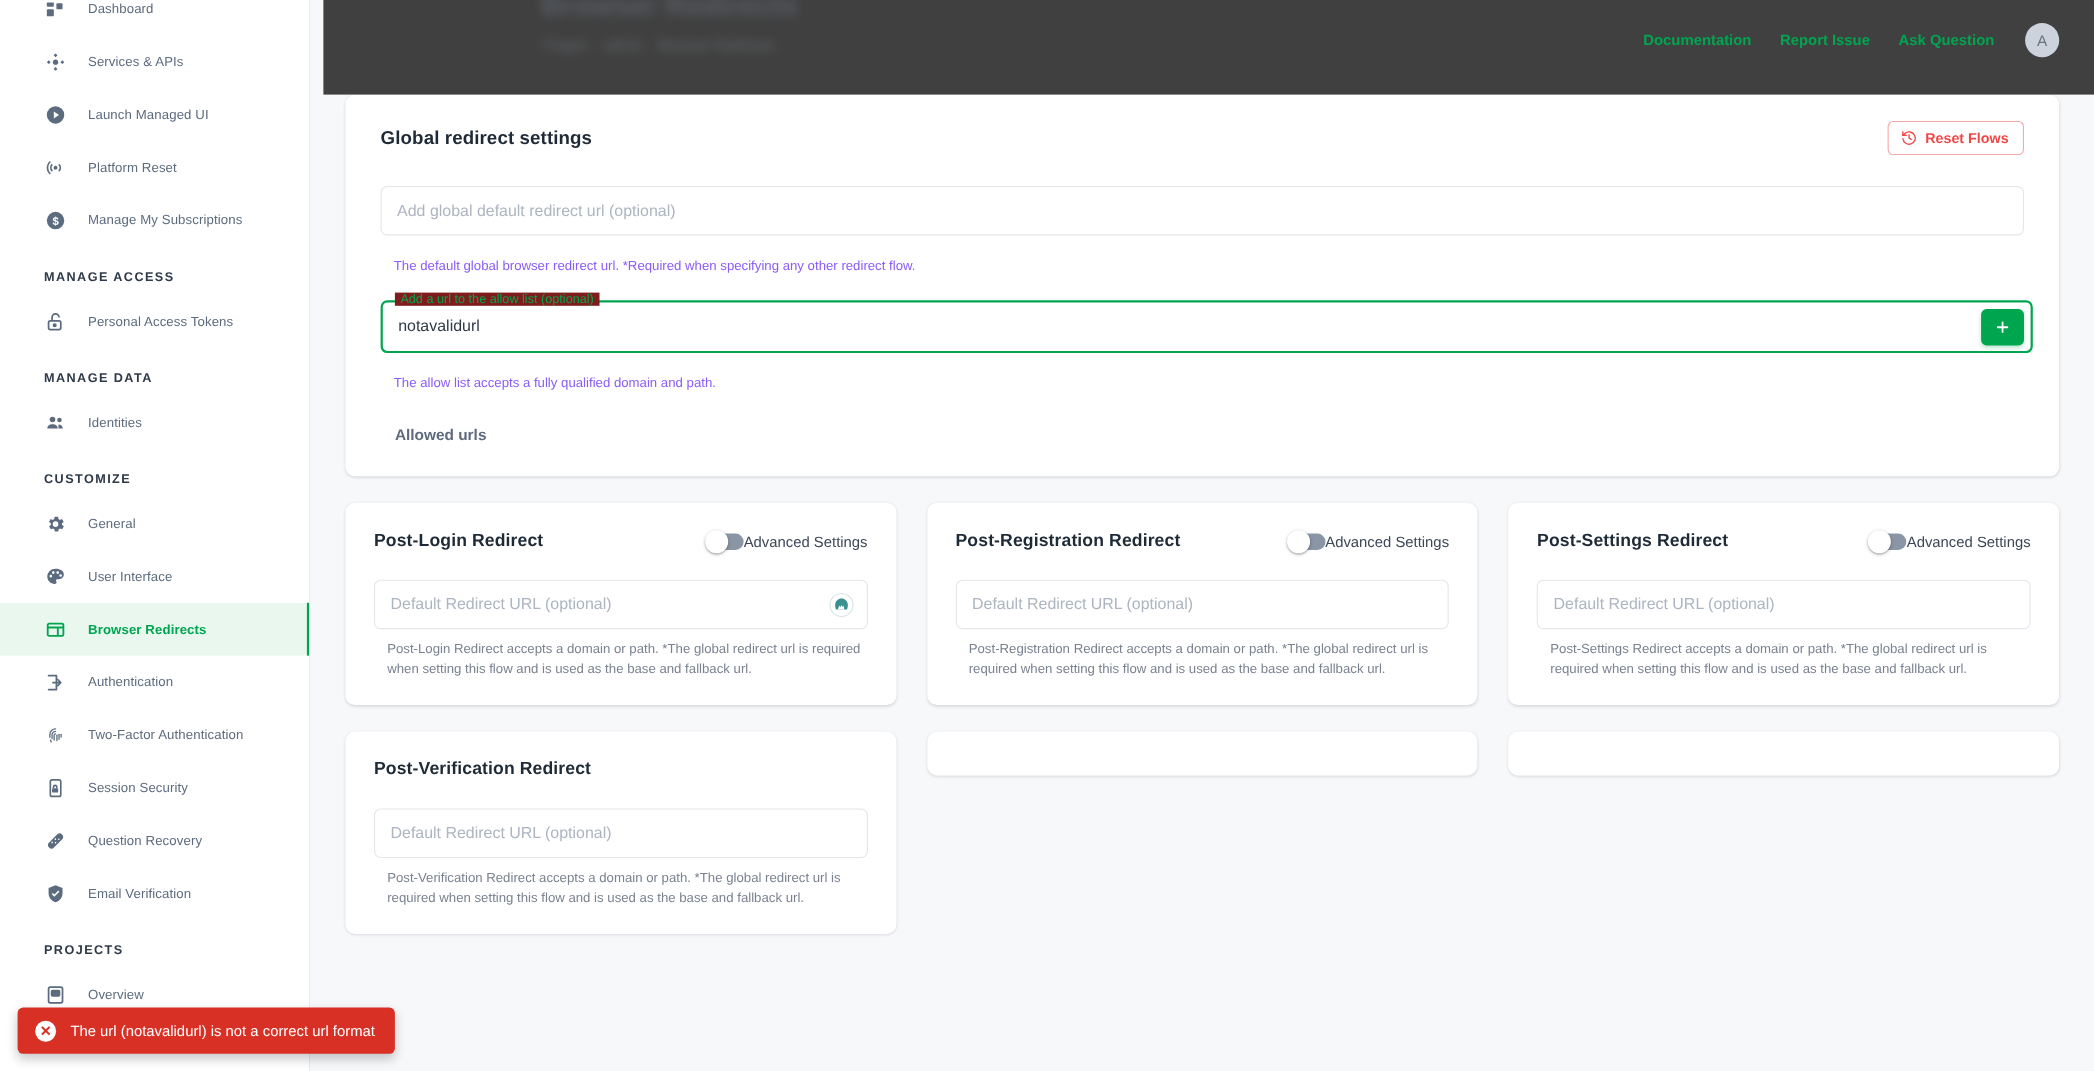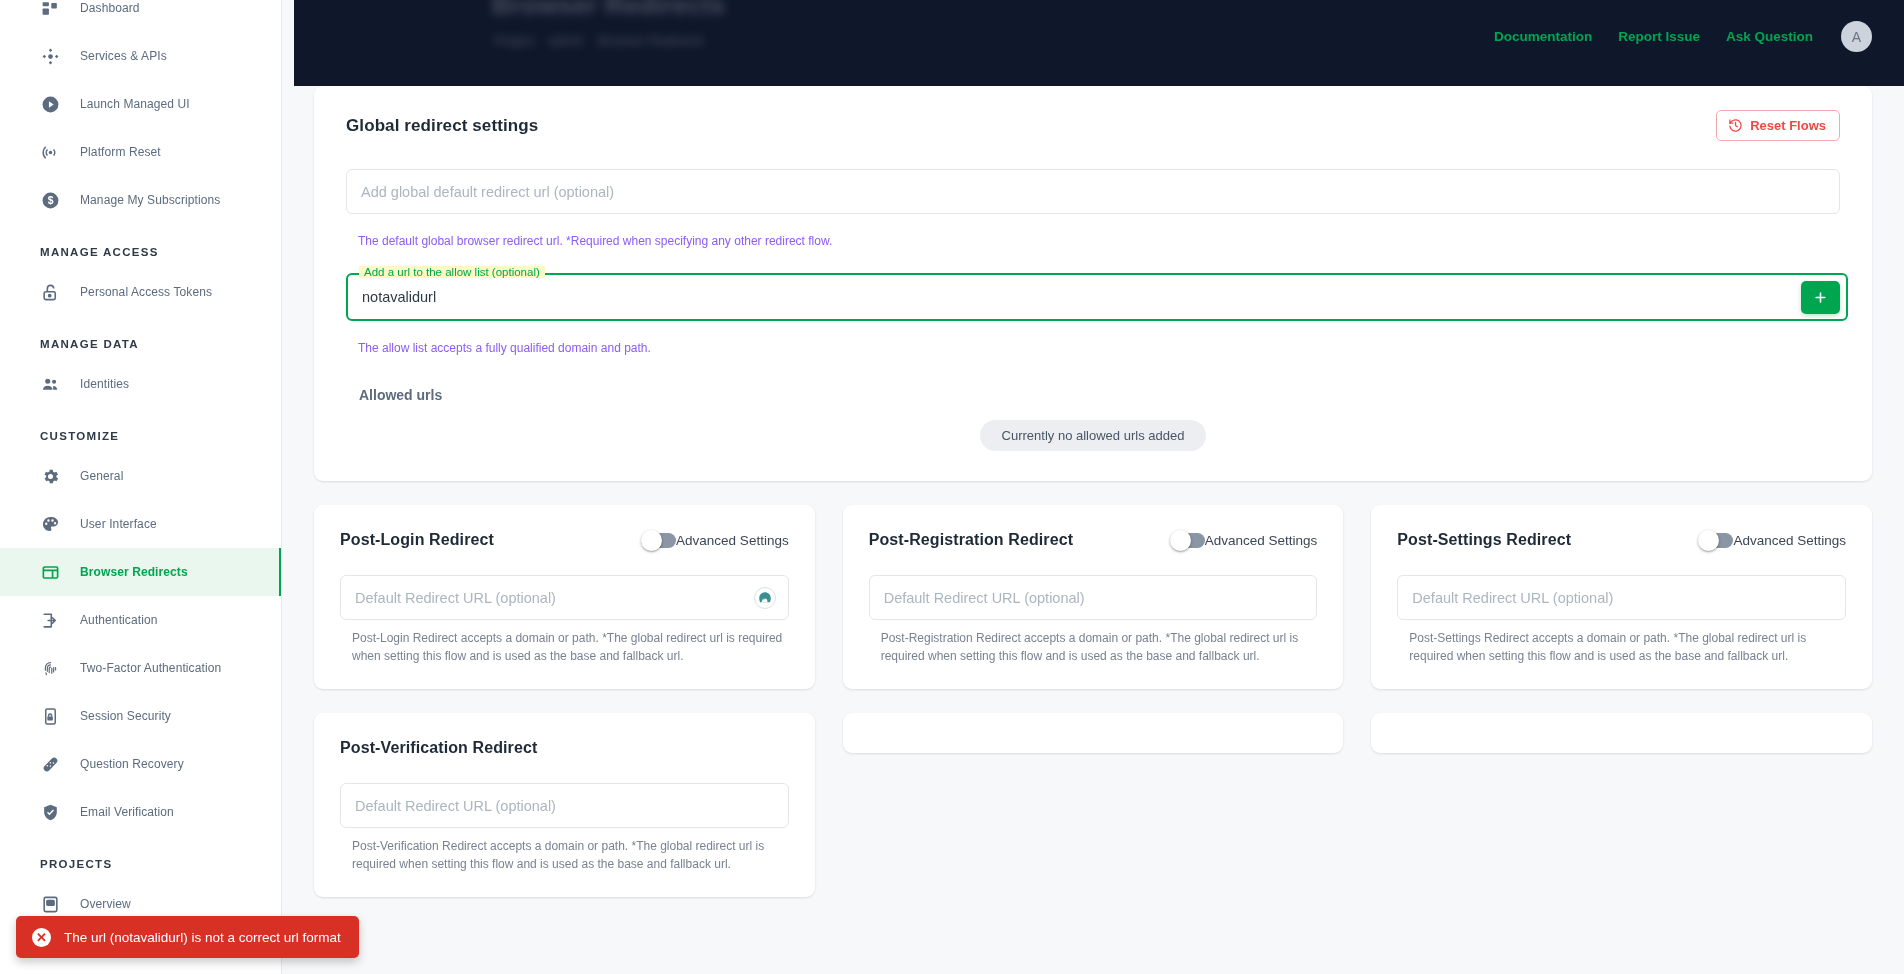--- a/index.html
+++ b/index.html
@@ -61,21 +61,21 @@
   .main {
     flex: 1 1 auto; height: 974px;
     background: #f7f8fa;
     position: relative;
     overflow: hidden;
   }
 
   .topbar {
     position: absolute; top: 0; left: 12px; right: 0;
     height: 86px;
-    background: #0f172a;
+    background: #404040;
     z-index: 5;
   }
   .title-blur {
     position: absolute; left: 198px; top: -10px;
     filter: blur(5px);
     opacity: .62;
   }
   .title-blur .t {
     font-size: 26px; font-weight: bold; color: #6b7380;
     letter-spacing: .2px;
@@ -153,21 +153,21 @@
   .outlined {
     position: relative; flex: 1 1 auto;
     border: 2px solid #00a550;
     border-radius: 6px;
     height: 48px;
     display: flex; align-items: center;
     background: #fff;
   }
   .outlined .float-label {
     position: absolute; top: -9px; left: 11px;
-    background: #fef9c3; padding: 0 5px;
+    background: #7f1d1d; padding: 0 5px;
     font-size: 11.5px; color: #00a550;
     white-space: nowrap;
   }
   .outlined input {
     border: 0; outline: 0; background: transparent;
     width: 100%; height: 100%;
     padding: 0 14px;
     font-size: 14.5px; font-family: inherit; color: #2e3a48;
     text-decoration: underline;
     text-decoration-color: #e05252;
@@ -493,23 +493,20 @@
           </div>
           <button class="add-btn">
             <svg width="15" height="15" viewBox="0 0 24 24" fill="none" stroke="#fff" stroke-width="2.6" stroke-linecap="round">
               <path d="M12 5v14M5 12h14"></path>
             </svg>
           </button>
         </div>
         <div class="helper">The allow list accepts a fully qualified domain and path.</div>
 
         <div class="allowed-title">Allowed urls</div>
-        <div class="empty-chip-row">
-          <div class="empty-chip">Currently no allowed urls added</div>
-        </div>
       </section>
 
       <div class="flow-grid" id="flow-grid">
           <section class="card flow-card">
             <div class="fc-head">
               <div class="fc-title">Post-Login Redirect</div>
               <div class="adv">
                 <div class="toggle">
                   <span class="knob"></span>
                 </div>

